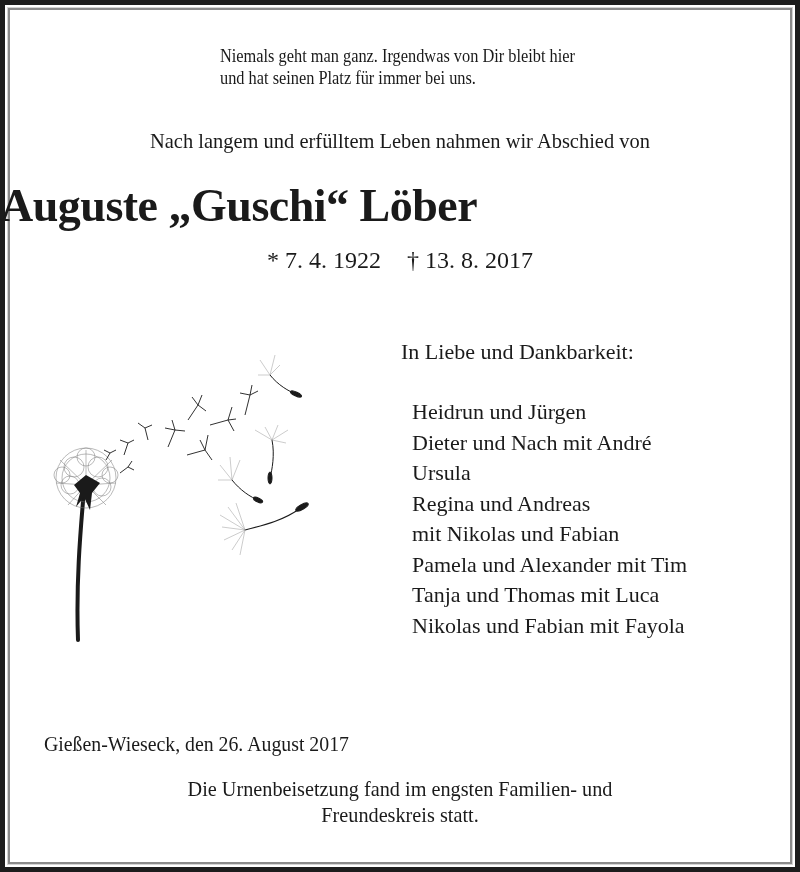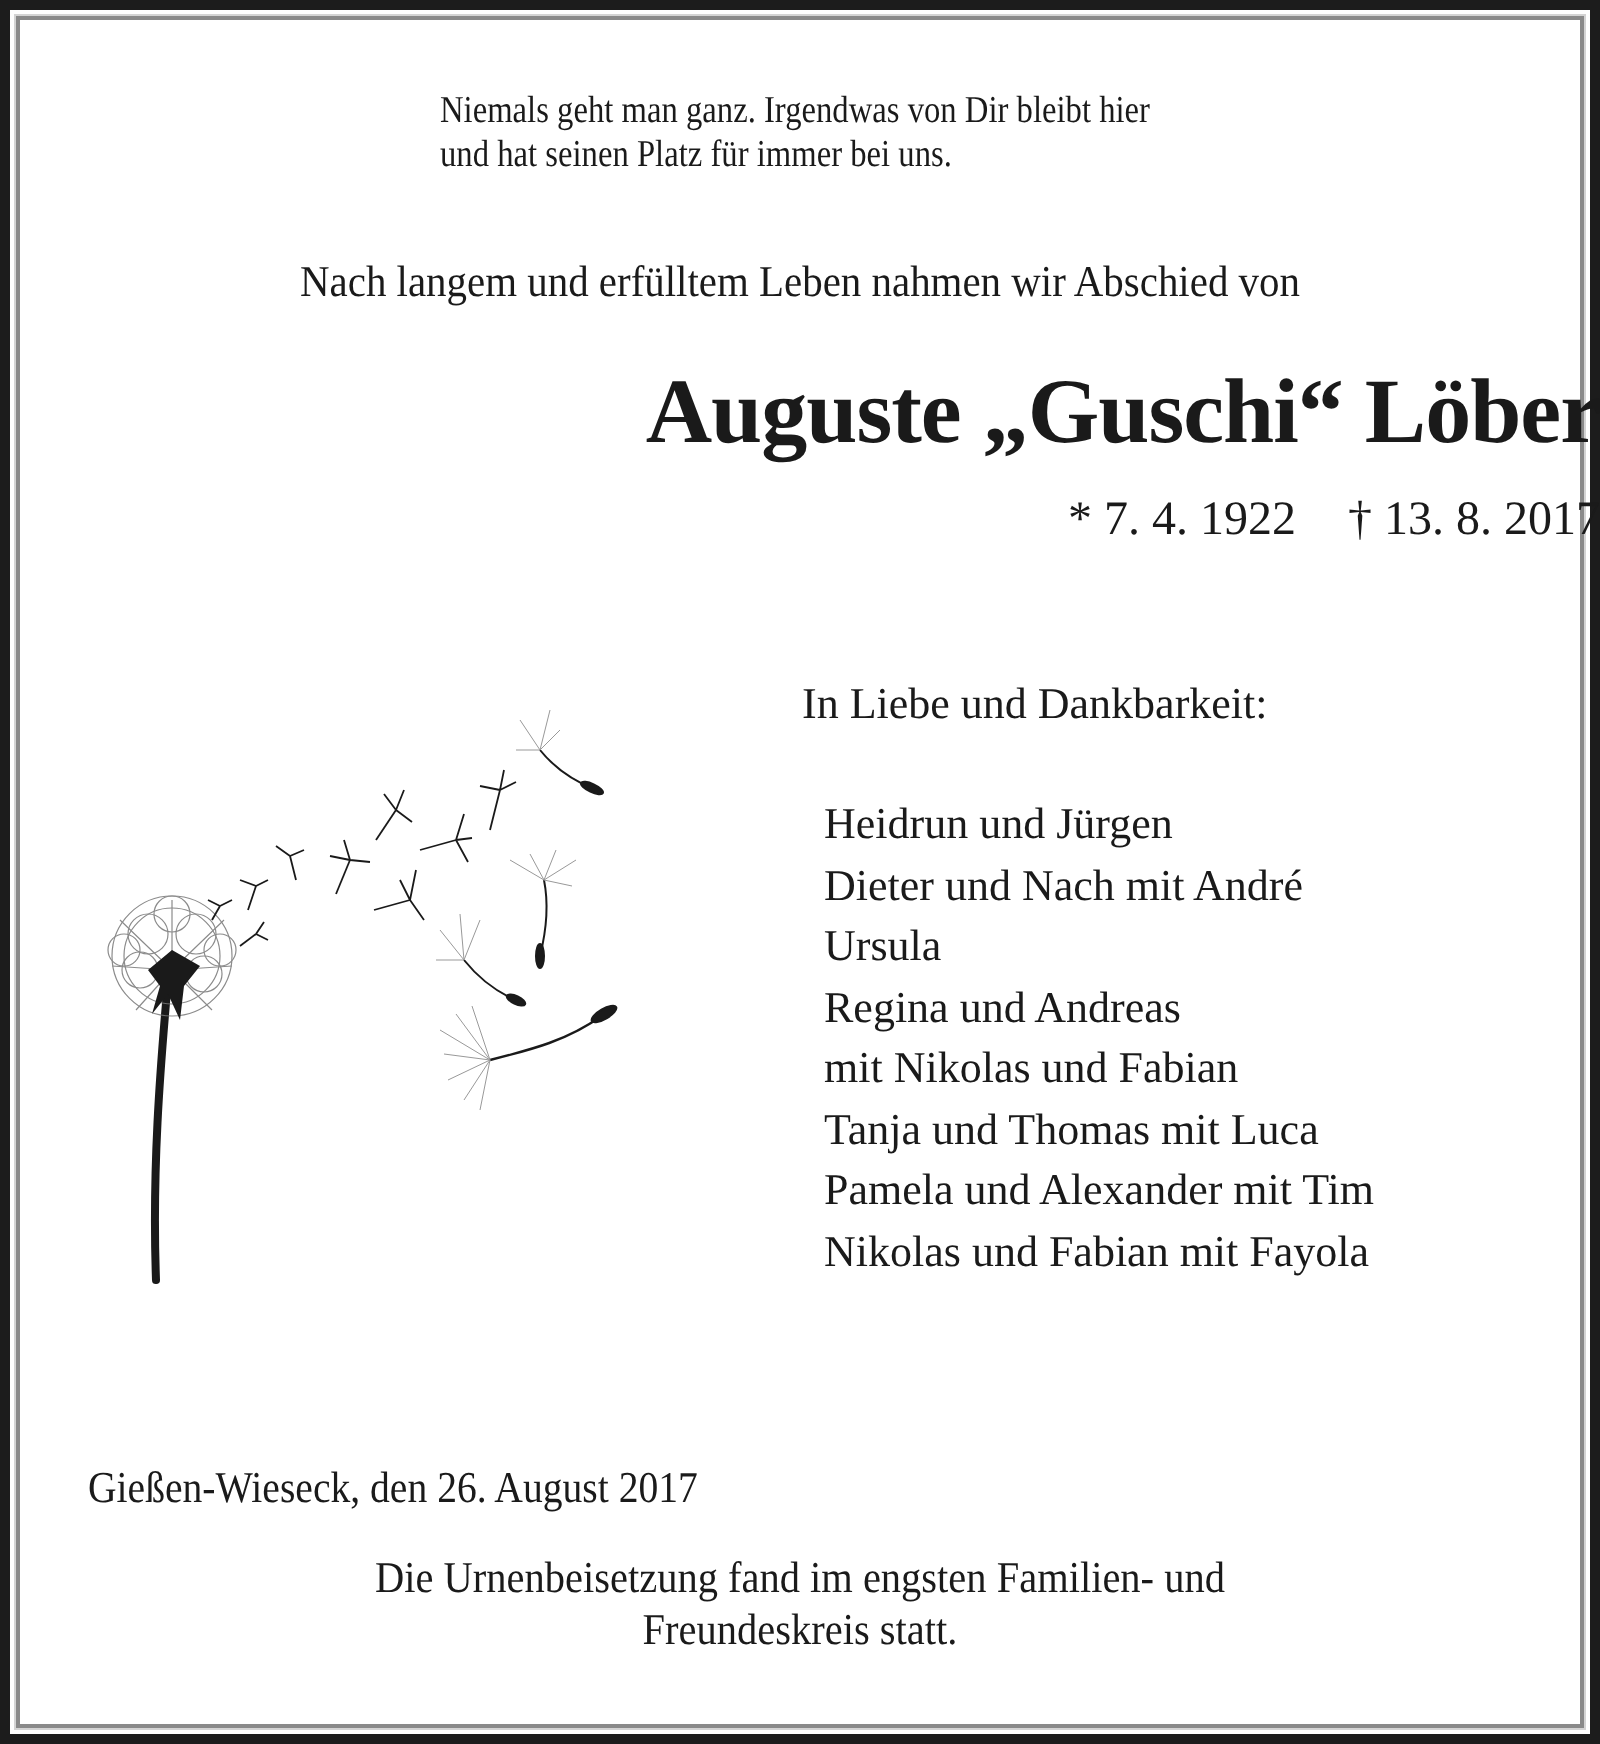--- a/index.html
+++ b/index.html
@@ -50,30 +50,30 @@
     top: 130px;
     text-align: center;
     font-size: 22px;
     transform: scaleX(0.93);
     transform-origin: center top;
   }
   .name {
     left: 0;
     width: 800px;
     top: 183px;
-    text-align: right;
+    text-align: left;
     font-size: 46px;
     font-weight: bold;
     letter-spacing: -0.5px;
   }
   .dates {
     left: 0;
     width: 800px;
     top: 248px;
-    text-align: right;
+    text-align: center;
     font-size: 24px;
   }
   .dates span { display: inline-block; }
   .dates .gap { width: 26px; }
   .thanks-heading {
     left: 401px;
     top: 341px;
     font-size: 22px;
   }
   .family-list {
@@ -201,22 +201,22 @@
 </svg>
 
 <div class="text thanks-heading">In Liebe und Dankbarkeit:</div>
 
 <ul class="family-list">
   <li>Heidrun und Jürgen</li>
   <li>Dieter und Nach mit André</li>
   <li>Ursula</li>
   <li>Regina und Andreas</li>
   <li>mit Nikolas und Fabian</li>
+  <li>Pamela und Alexander mit Tim</li>
   <li>Tanja und Thomas mit Luca</li>
-  <li>Pamela und Alexander mit Tim</li>
   <li>Nikolas und Fabian mit Fayola</li>
 </ul>
 
 <div class="text place-date">Gießen-Wieseck, den 26. August 2017</div>
 
 <div class="text burial-note">
   <div>Die Urnenbeisetzung fand im engsten Familien- und</div>
   <div>Freundeskreis statt.</div>
 </div>
 

